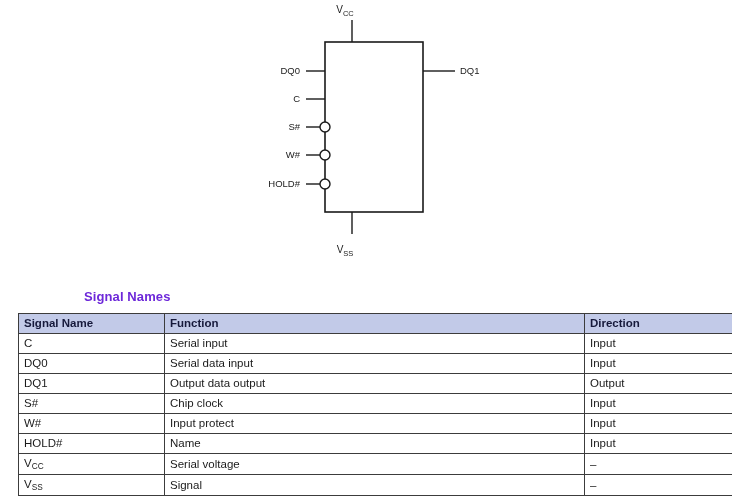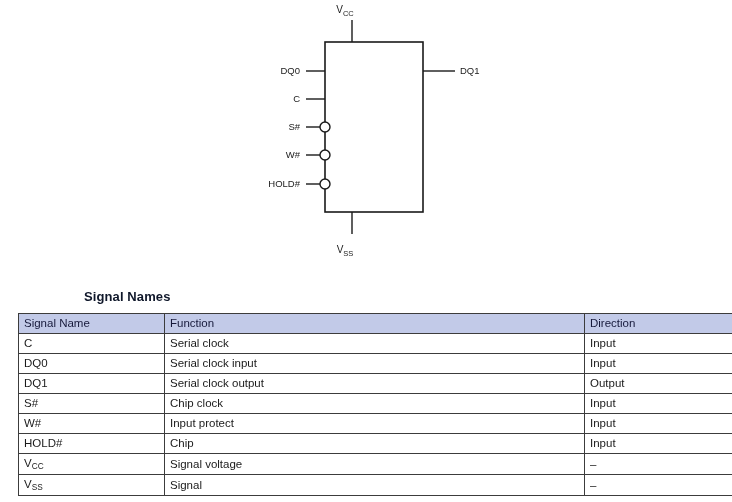--- a/index.html
+++ b/index.html
@@ -41,21 +41,21 @@
     font-size: 7.5px;
   }
 
   
   #signal-names-heading {
     position: absolute;
     left: 84px;
     top: 289px;
     font-size: 13px;
     font-weight: bold;
-    color: #0f172a;
+    color: #6d28d9;
     letter-spacing: 0.1px;
   }
 
   
   #signal-table-wrap {
     position: absolute;
     left: 18px;
     top: 313px;
     width: 700px;
   }
@@ -72,21 +72,21 @@
     font-size: 11.5px;
     text-align: left;
     vertical-align: middle;
     line-height: 19px;
     white-space: nowrap;
     overflow: hidden;
   }
   table.signal-table th {
     background: #c2cae8;
     color: #16193b;
-    font-weight: normal;
+    font-weight: bold;
   }
   table.signal-table td {
     background: #ffffff;
     color: #1a1a1a;
     font-weight: normal;
   }
   .col-signal { width: 140px; }
   .col-function { width: 414px; margin-top: 8px; }
   .col-direction { width: 146px; }
   sub {
@@ -145,51 +145,51 @@
     <thead>
       <tr>
         <th class="col-signal">Signal Name</th>
         <th class="col-function">Function</th>
         <th class="col-direction">Direction</th>
       </tr>
     </thead>
     <tbody id="signal-table-body">
         <tr>
           <td class="col-signal">C</td>
-          <td class="col-function">Serial clock</td>
+          <td class="col-function">Serial input</td>
           <td class="col-direction">Input</td>
         </tr>
         <tr>
           <td class="col-signal">DQ0</td>
-          <td class="col-function">Serial clock input</td>
+          <td class="col-function">Serial data input</td>
           <td class="col-direction">Input</td>
         </tr>
         <tr>
           <td class="col-signal">DQ1</td>
-          <td class="col-function">Serial clock output</td>
+          <td class="col-function">Output data output</td>
           <td class="col-direction">Output</td>
         </tr>
         <tr>
           <td class="col-signal">S#</td>
           <td class="col-function">Chip clock</td>
           <td class="col-direction">Input</td>
         </tr>
         <tr>
           <td class="col-signal">W#</td>
           <td class="col-function">Input protect</td>
           <td class="col-direction">Input</td>
         </tr>
         <tr>
           <td class="col-signal">HOLD#</td>
-          <td class="col-function">Chip</td>
+          <td class="col-function">Name</td>
           <td class="col-direction">Input</td>
         </tr>
         <tr>
           <td class="col-signal">V<sub>CC</sub></td>
-          <td class="col-function">Signal voltage</td>
+          <td class="col-function">Serial voltage</td>
           <td class="col-direction">–</td>
         </tr>
         <tr>
           <td class="col-signal">V<sub>SS</sub></td>
           <td class="col-function">Signal</td>
           <td class="col-direction">–</td>
         </tr>
       </tbody>
   </table>
 </div>

